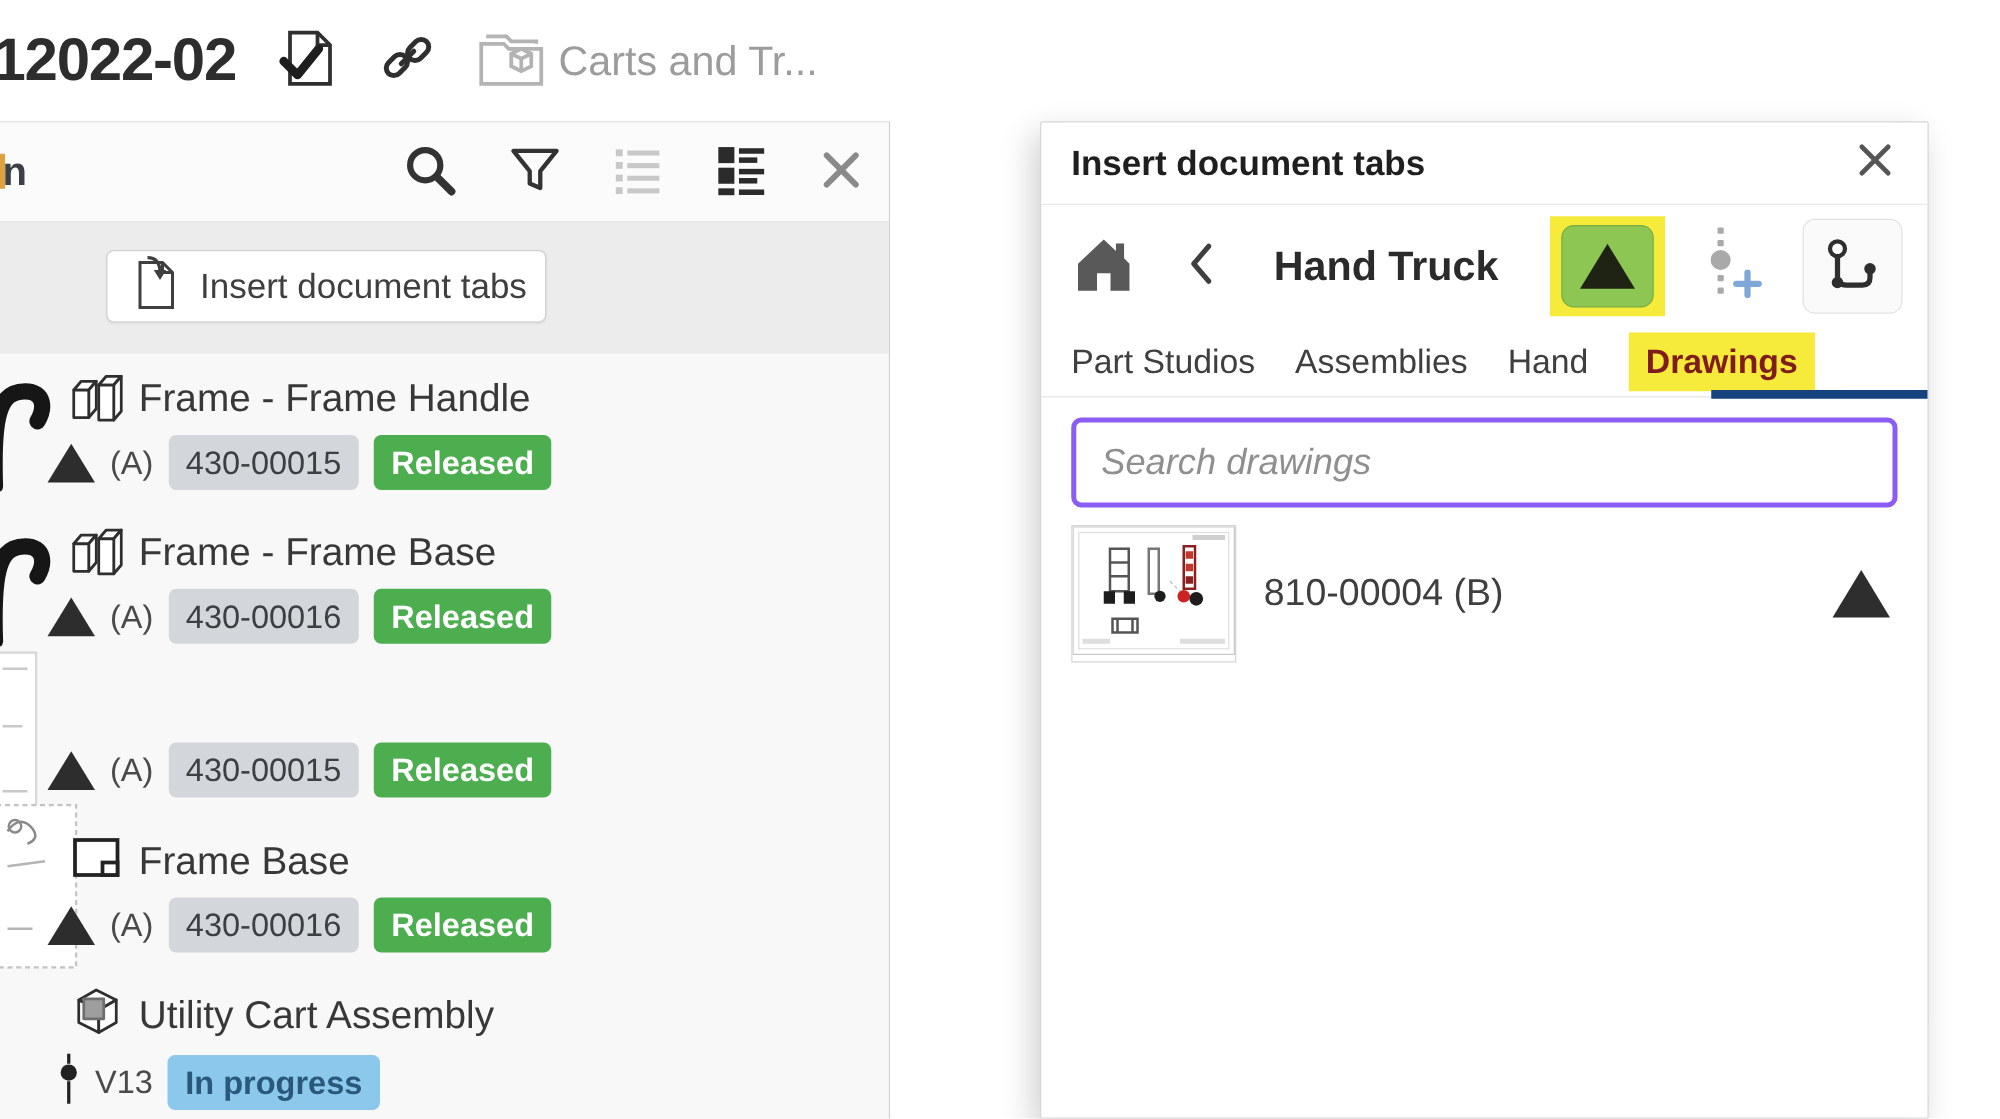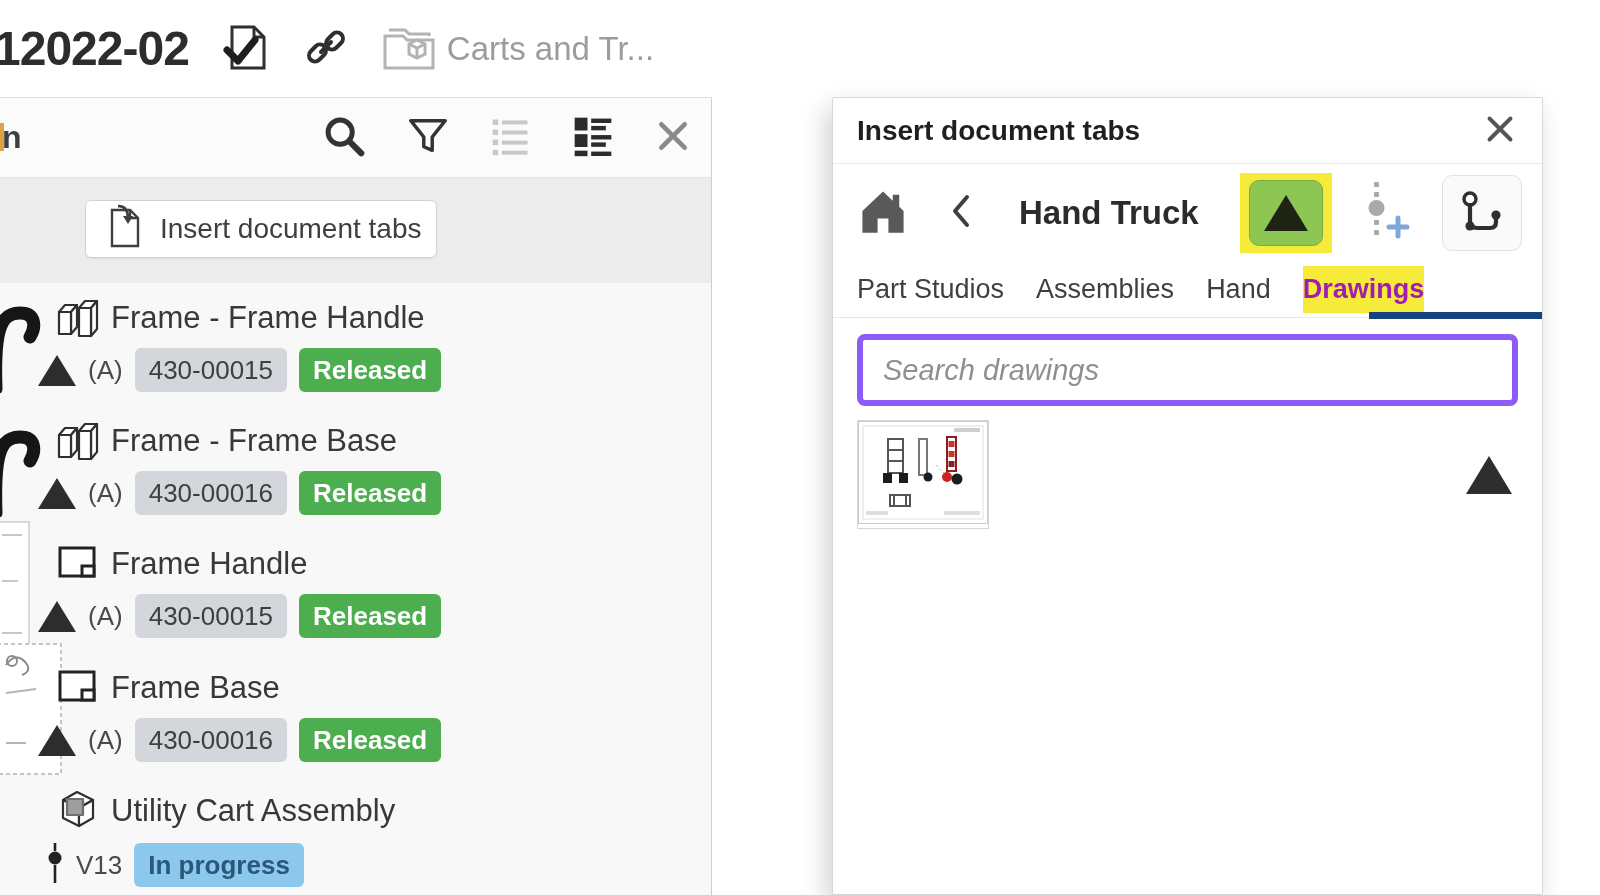--- a/index.html
+++ b/index.html
@@ -45,24 +45,24 @@
   .crumb{font-size:33px;font-weight:700;color:#2b2b2b;margin-left:44px;white-space:nowrap;}
   .tool-cluster{margin-left:auto;display:flex;align-items:center;gap:28px;}
   .ylw-wrap{background:#f6ea3a;padding:7px 9px;}
   .grn-btn{width:74px;height:66px;background:#8ec653;border:1px solid #79ad41;border-radius:10px;display:flex;align-items:center;justify-content:center;cursor:pointer;}
   .grn-btn .tri{border-left-width:22px;border-right-width:22px;border-bottom-width:36px;border-bottom-color:#1f2313;}
   .branch-btn{width:80px;height:76px;background:#fafafa;border:1px solid #e2e2e2;border-radius:10px;display:flex;align-items:center;justify-content:center;cursor:pointer;}
   .dlg-tabs{position:relative;height:56px;padding:0 24px;display:flex;align-items:center;border-bottom:1px solid #e5e5e5;}
   .tab{font-size:27px;color:#3f3f3f;white-space:nowrap;cursor:pointer;}
   .tab+.tab{margin-left:32px;}
   .tab-files{margin-left:80px;}
-  .tab-drawings{margin-left:auto;background:#f6ea3a;color:#a21caf;font-weight:700;padding:8px 0;margin-right:6px;}
+  .tab-drawings{margin-left:auto;background:#f6ea3a;color:#7f1d1d;font-weight:700;padding:8px 14px;margin-right:6px;}
   .tab-underline{position:absolute;left:536px;right:0;bottom:-2px;height:7px;background:#16437e;}
   .dlg-body{padding:16px 24px 0 24px;}
-  .search-box{width:100%;height:72px;border:6px solid #8b5cf6;border-radius:8px;font-size:29px;font-style:italic;color:#555;padding:0 20px;background:#fff;outline:none;}
+  .search-box{width:100%;height:72px;border:4px solid #8b5cf6;border-radius:8px;font-size:29px;font-style:italic;color:#555;padding:0 20px;background:#fff;outline:none;}
   .search-box::placeholder{color:#8f8f8f;}
   .dwg-row{display:flex;align-items:center;margin-top:14px;cursor:pointer;}
   .dwg-thumb{flex:0 0 auto;background:#fff;border:1px solid #d6d6d6;}
   .dwg-label{font-size:30px;color:#3f3f3f;margin-left:22px;white-space:nowrap;}
   .dwg-tri{margin-left:auto;margin-right:6px;width:0;height:0;border-left:23px solid transparent;border-right:23px solid transparent;border-bottom:38px solid #2e2e2e;}
 </style>
 </head>
 <body>
 
 <div class="screen">
@@ -230,31 +230,20 @@
         </div>
         <div class="lp-row2">
           <span class="tri"></span>
           <span class="rev">(A)</span>
           <span class="badge badge-gray">430-00016</span>
           <span class="badge badge-green">Released</span>
         </div>
       </div>
 
       <div class="lp-item" style="top:247px;">
-        <div class="lp-row1">
-          <span>
-            <svg width="48" height="48" viewBox="0 0 48 48">
-                <g fill="#fff" stroke="#222" stroke-width="3">
-                  <rect x="7" y="10" width="34" height="28"></rect>
-                  <rect x="29" y="28" width="12" height="10"></rect>
-                </g>
-              </svg>
-          </span>
-          <span class="lp-title">Frame Handle</span>
-        </div>
         <div class="lp-row2">
           <span class="tri"></span>
           <span class="rev">(A)</span>
           <span class="badge badge-gray">430-00015</span>
           <span class="badge badge-green">Released</span>
         </div>
       </div>
 
       <div class="lp-item" style="top:371px;">
         <div class="lp-row1">
@@ -405,18 +394,19 @@
               <circle cx="89" cy="56" r="5" fill="#cc2222"></circle>
               <circle cx="99" cy="58" r="5.5" fill="#1d1d1d"></circle>
               <line x1="78" y1="44" x2="86" y2="52" stroke="#bbb" stroke-dasharray="3 2"></line>
               <rect x="32" y="74" width="20" height="11" fill="none" stroke="#555" stroke-width="2"></rect>
               <line x1="36" y1="74" x2="36" y2="85" stroke="#555" stroke-width="2"></line>
               <line x1="48" y1="74" x2="48" y2="85" stroke="#555" stroke-width="2"></line>
               <rect x="8" y="90" width="22" height="4" fill="#dedede"></rect>
               <rect x="86" y="90" width="36" height="4" fill="#dedede"></rect>
             </svg>
         </span>
+        <span class="dwg-label">810-00004 (B)</span>
         <span class="dwg-tri"></span>
       </div>
     </div>
 
   </section>
 </div>
 
 </body></html>

